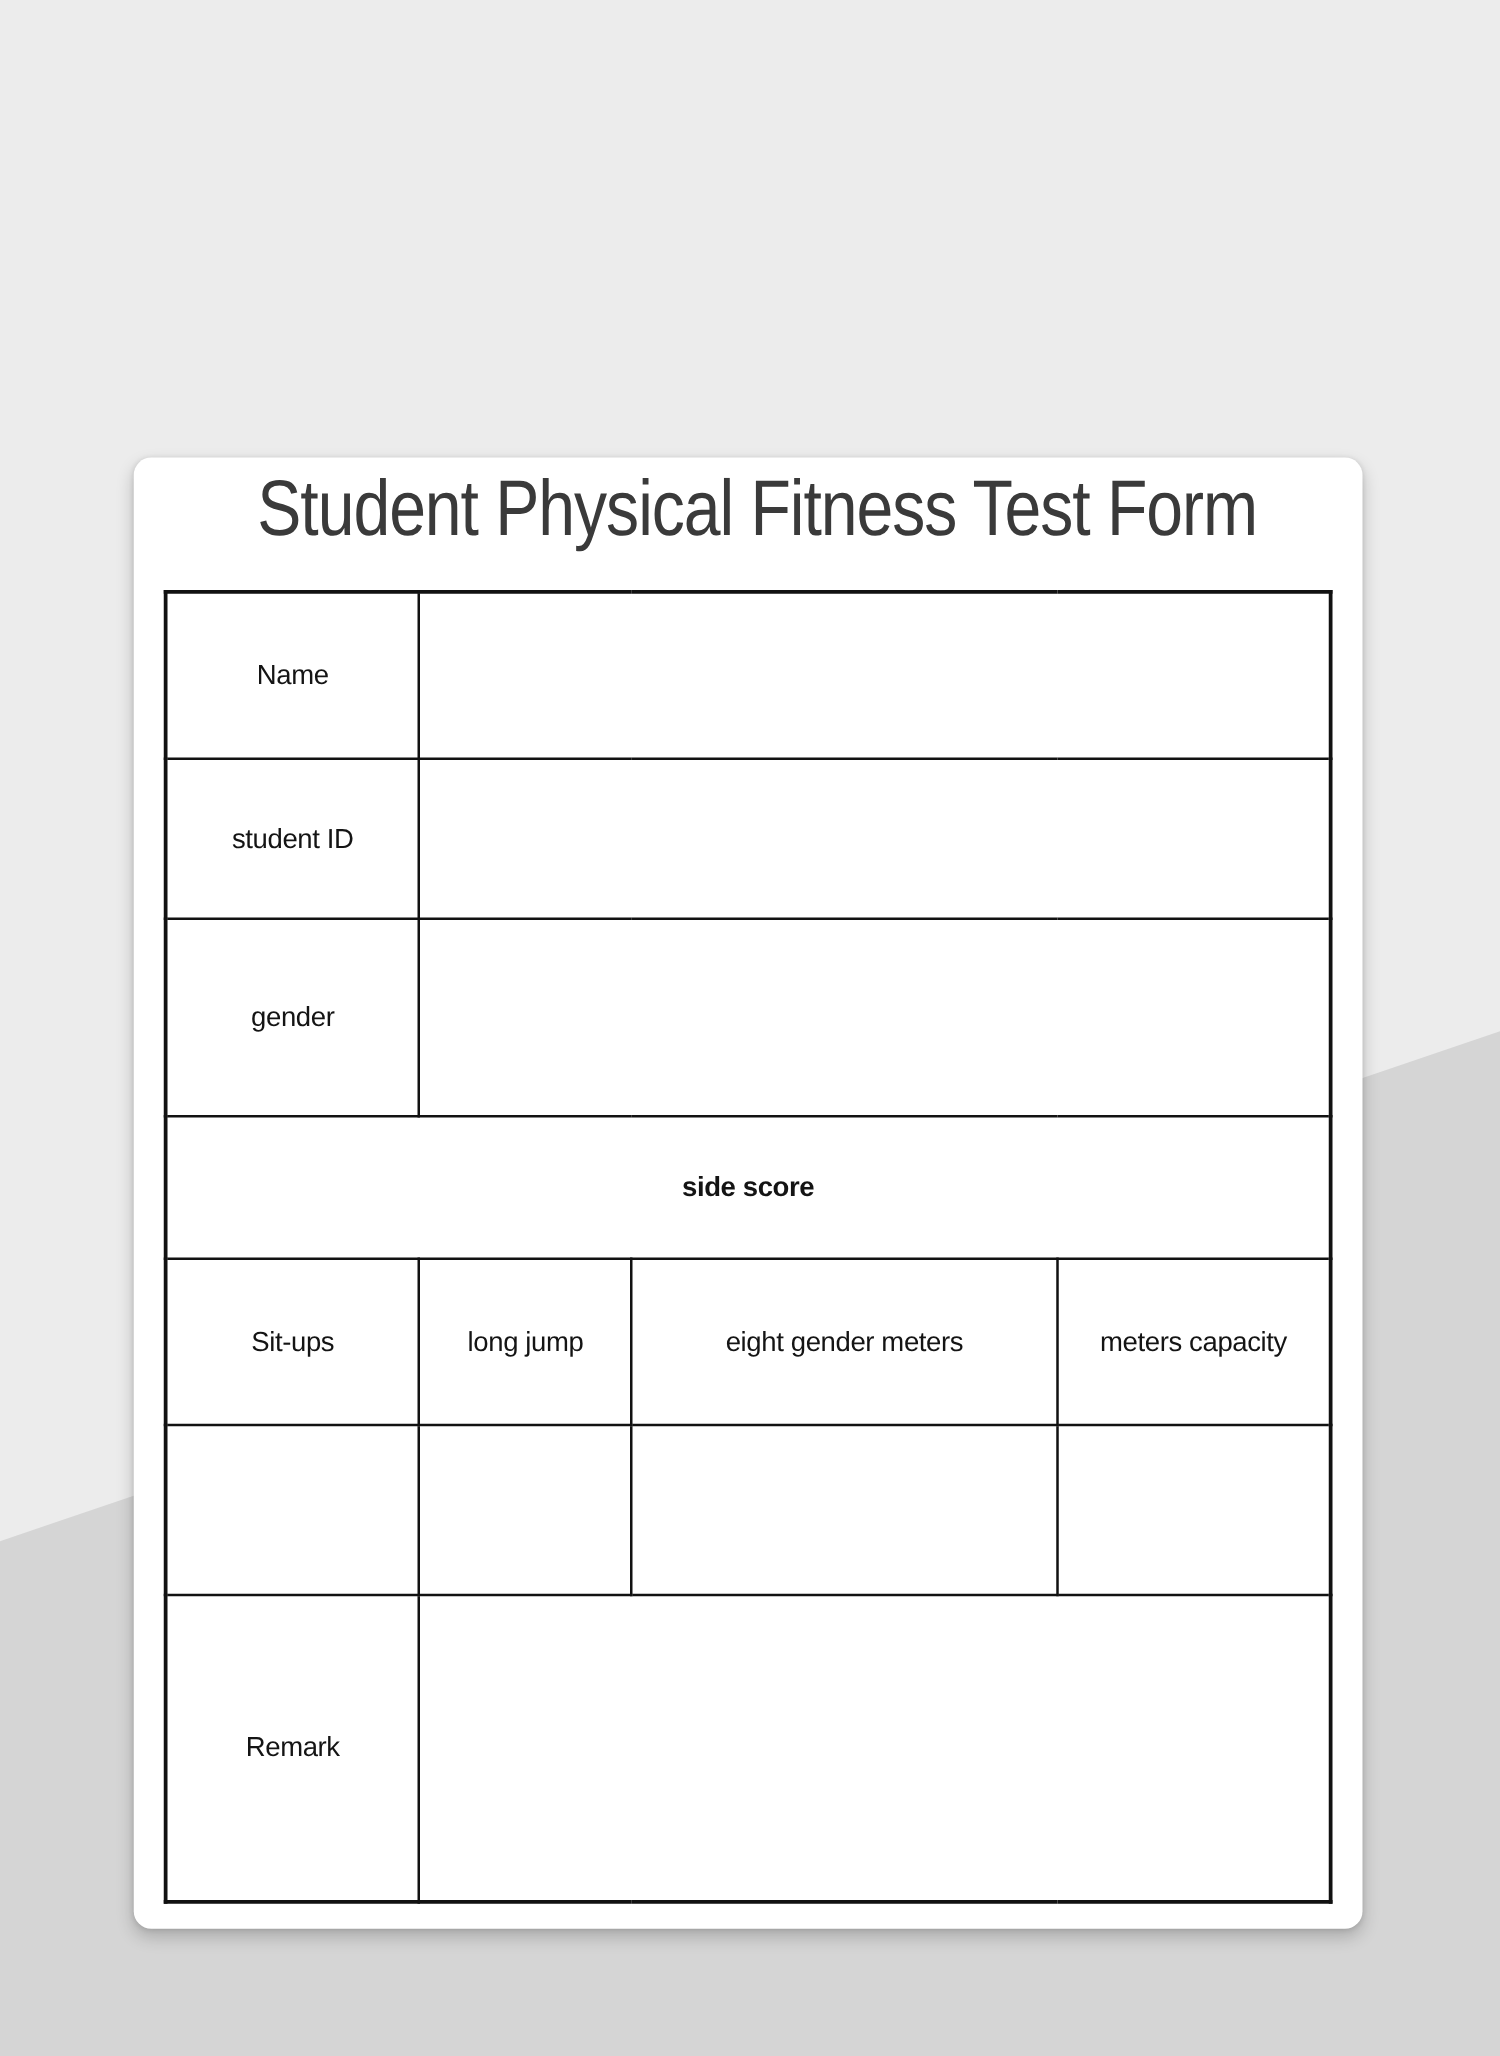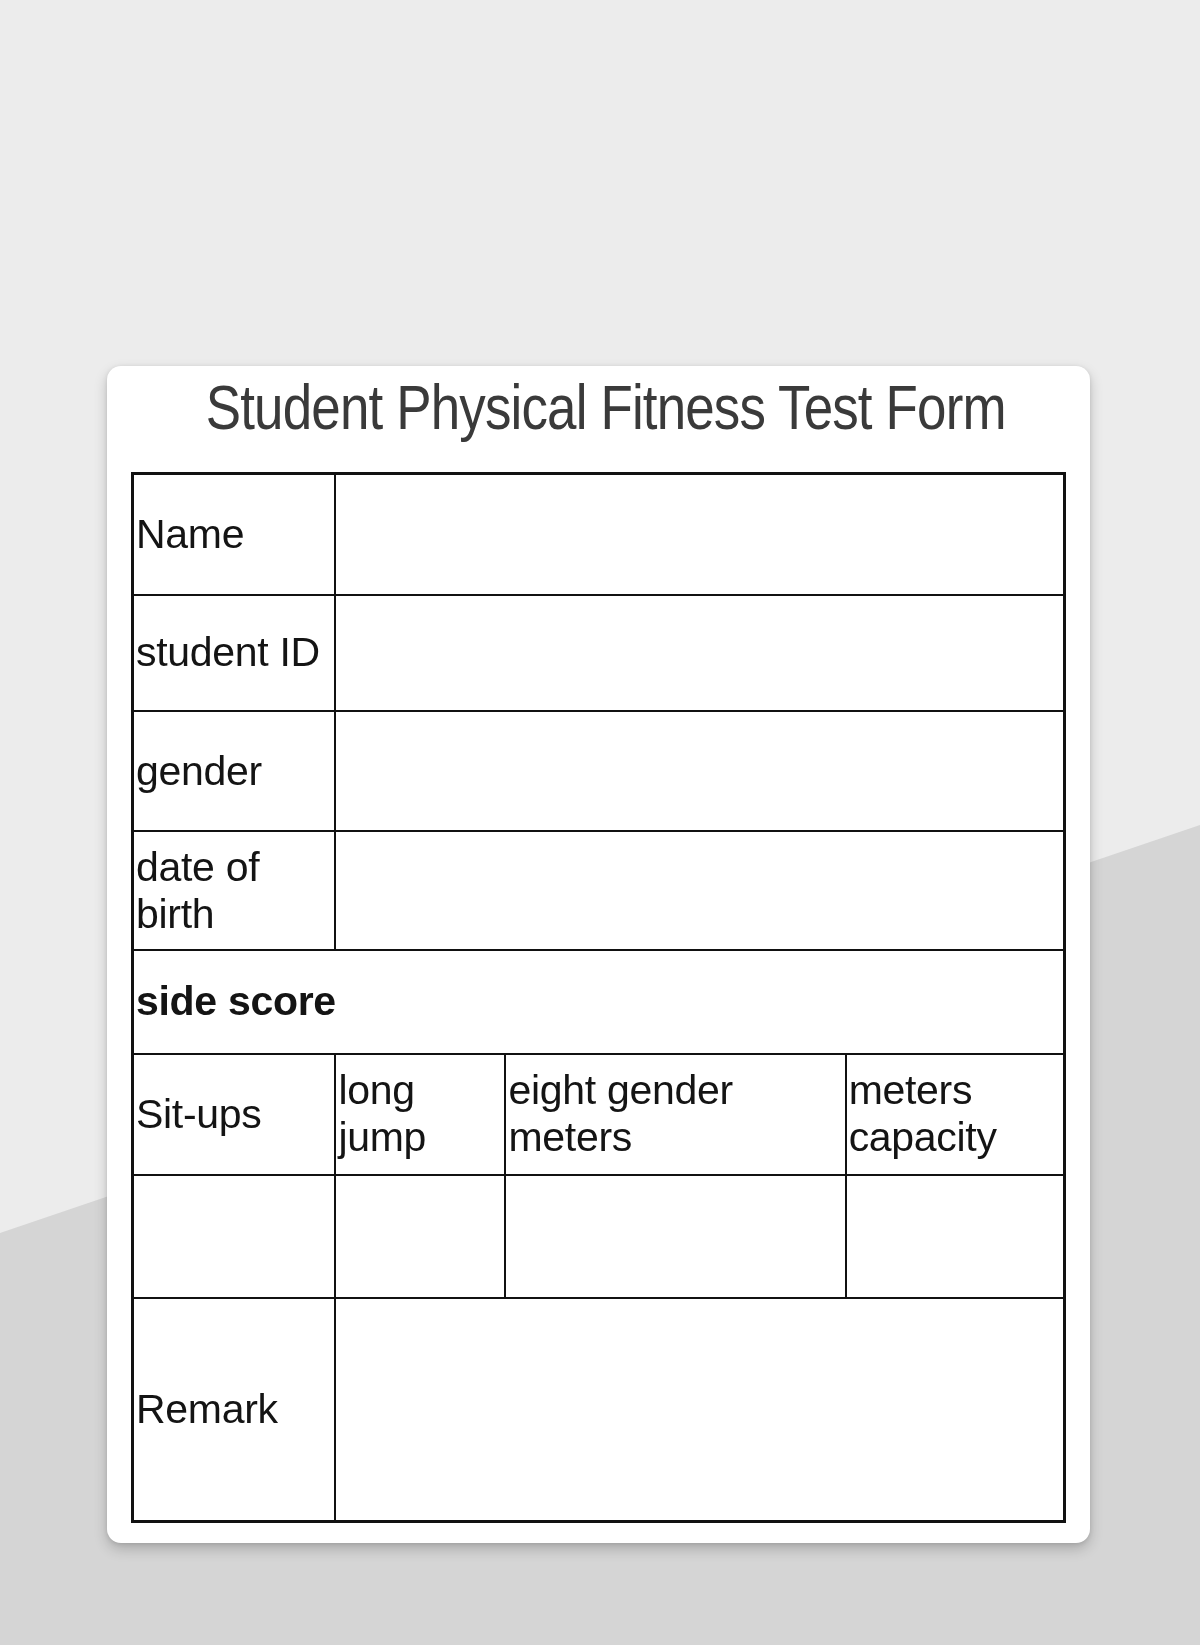--- a/index.html
+++ b/index.html
@@ -65,31 +65,31 @@
   table.fitness-table {
     margin-top: 33px;
     width: 100%;
     height: 1051px;
     border-collapse: collapse;
     table-layout: fixed;
     border: 3px solid #111111;
   }
   .fitness-table td {
     border: 2px solid #111111;
-    text-align: left;
+    text-align: center;
     vertical-align: middle;
-    font-size: 41px;
+    font-size: 22px;
     color: #141414;
     letter-spacing: -0.3px;
     padding: 2px;
     overflow: hidden;
   }
   .row-info    { height: 121px; }
   .row-info2   { height: 116px; }
-  .row-info3   { height: 120px; }
+  .row-info3   { height: 144px; }
   .row-info4   { height: 119px; }
   .row-section { height: 103px; font-weight: bold; }
   .row-cols    { height: 121px; }
   .row-scores  { height: 123px; }
   .row-remark  { height: 223px; }
 </style>
 </head>
 <body>
 
 <div class="page">
@@ -112,24 +112,20 @@
           <td colspan="3"></td>
         </tr>
         <tr class="row-info2">
           <td>student ID</td>
           <td colspan="3"></td>
         </tr>
         <tr class="row-info3">
           <td>gender</td>
           <td colspan="3"></td>
         </tr>
-        <tr class="row-info4">
-          <td>date of birth</td>
-          <td colspan="3"></td>
-        </tr>
         <tr class="row-section">
           <td colspan="4">side score</td>
         </tr>
         <tr class="row-cols">
           <td>Sit-ups</td>
           <td>long jump</td>
           <td>eight gender meters</td>
           <td>meters capacity</td>
         </tr>
         <tr class="row-scores">

